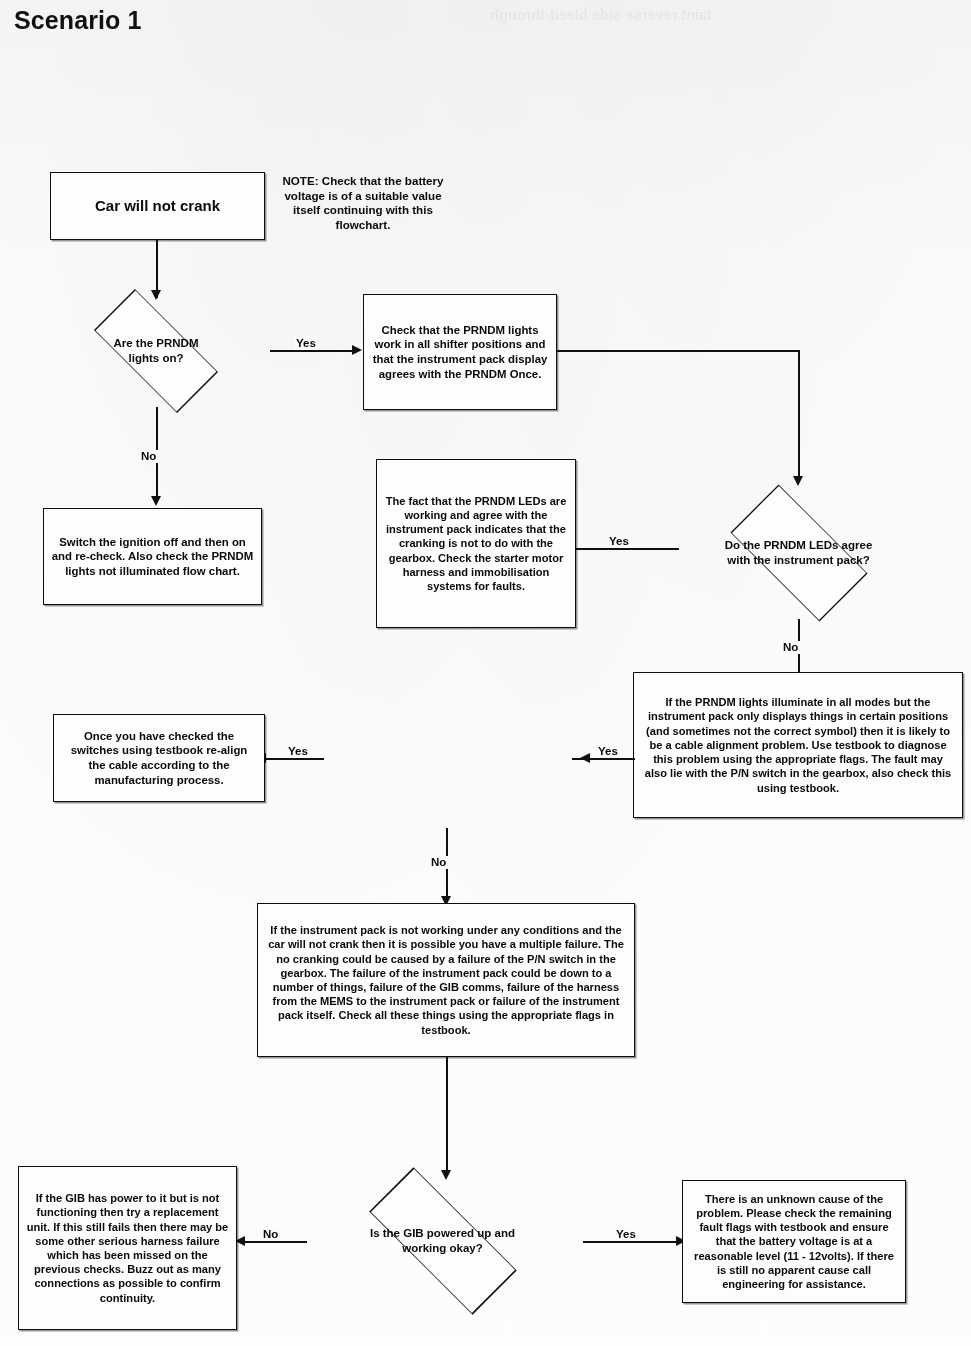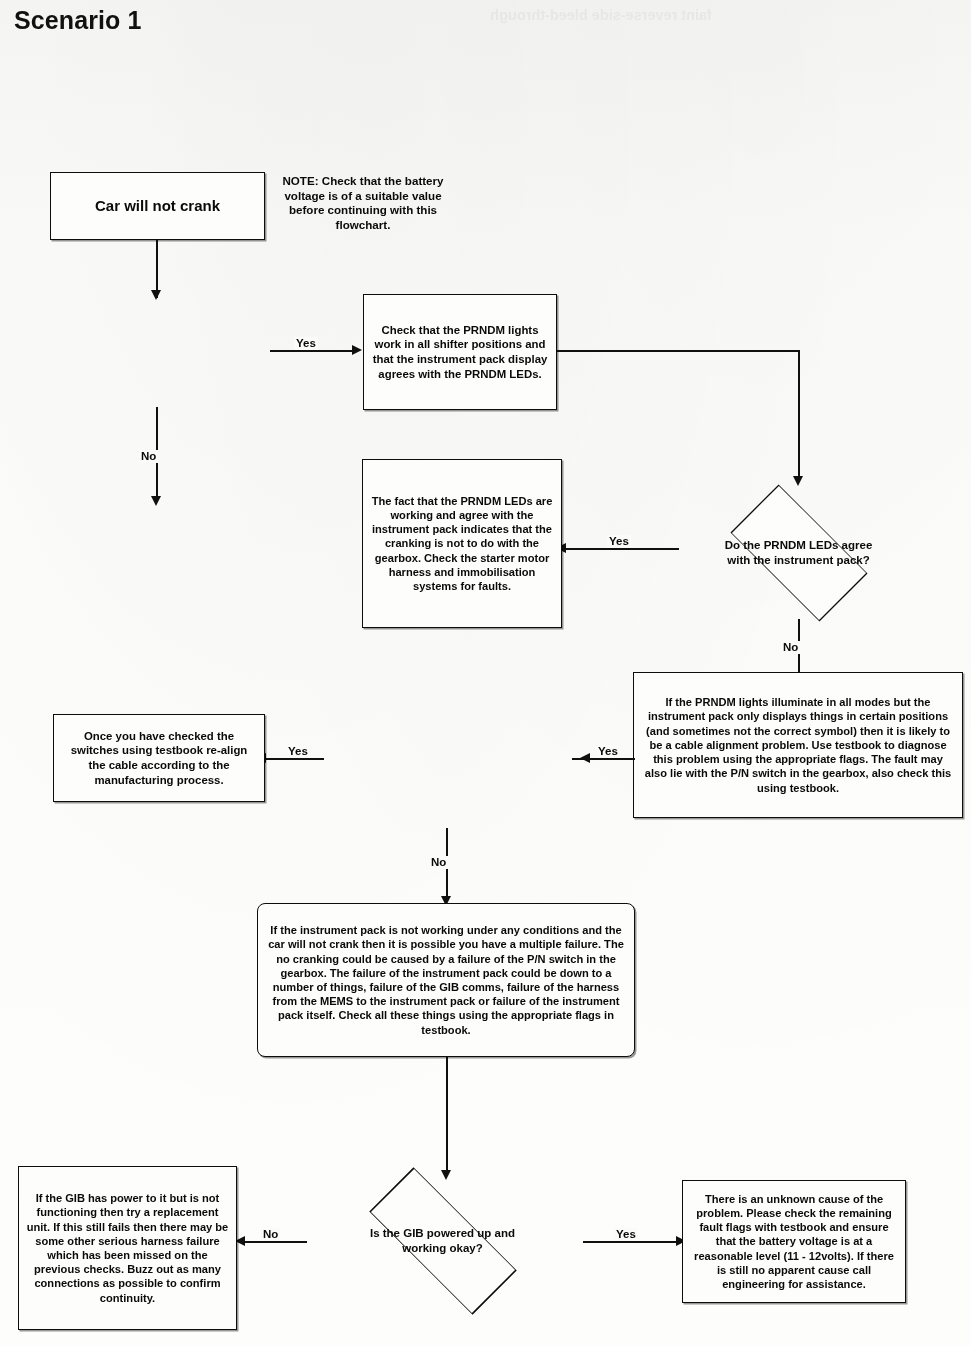--- a/index.html
+++ b/index.html
@@ -163,61 +163,68 @@
 </head>
 <body>
 
 <div id="page">
 
   <div id="scan-tint"></div>
   <div id="ghost-bleed">faint reverse-side bleed-through</div>
 
   <div class="title">Scenario 1</div>
 
-  <div class="note" style="left:272px; top:174px; width:182px;">NOTE: Check that the battery voltage is of a suitable value before continuing with  this flowchart.</div>
+  <div class="note" style="left:272px; top:174px; width:182px;">NOTE: Check that the battery voltage is of a suitable value itself continuing with  this flowchart.</div>
 
   <div class="node box terminator" style="left:50px; top:172px; width:215px; height:68px;align-items:center;">
     <span class="txt">Car will not crank</span>
   </div>
 
   <div class="conn v" style="left:156px; top:240px; height:58px;"></div>
   <div class="arrow down" style="left:151px; top:290px;"></div>
 
+  <div class="diamond" style="left:42px; top:295px; width:228px; height:112px;">
+    <div class="shape" style="width:79px; height:79px; transform: translate(-50%,-50%) rotate(45deg) scale(1.45, 0.715);"></div>
+    <div class="label">Are the PRNDM lights on?</div>
+  </div>
 
   <div class="conn h" style="left:270px; top:350px; width:83px;"></div>
   <div class="edge-label" style="left:294px; top:337px;">Yes</div>
   <div class="arrow right" style="left:352px; top:345px;"></div>
 
   <div class="conn v" style="left:156px; top:407px; height:93px;"></div>
   <div class="edge-label" style="left:139px; top:450px;">No</div>
   <div class="arrow down" style="left:151px; top:496px;"></div>
 
   <div class="node box" style="left:363px; top:294px; width:194px; height:116px;">
-    <span class="txt">Check that the PRNDM lights work in all shifter positions and that the instrument pack display agrees with the PRNDM LEDs.</span>
-  </div>
-
+    <span class="txt">Check that the PRNDM lights work in all shifter positions and that the instrument pack display agrees with the PRNDM Once.</span>
+  </div>
+
+  <div class="node box" style="left:43px; top:508px; width:219px; height:97px;">
+    <span class="txt">Switch the ignition off and then on and re-check. Also check the PRNDM lights not illuminated flow chart.</span>
+  </div>
 
   <div class="conn h" style="left:557px; top:350px; width:243px;"></div>
   <div class="conn v" style="left:798px; top:350px; height:130px;"></div>
   <div class="arrow down" style="left:793px; top:476px;"></div>
 
   <div class="diamond" style="left:676px; top:487px; width:245px; height:132px;">
     <div class="shape" style="width:93px; height:93px; transform: translate(-50%,-50%) rotate(45deg) scale(1.325, 0.715);"></div>
     <div class="label" style="width:150px;">Do the PRNDM LEDs agree with the instrument pack?</div>
   </div>
 
   <div class="conn h" style="left:566px; top:548px; width:113px;"></div>
   <div class="edge-label" style="left:607px; top:535px;">Yes</div>
   <div class="arrow left" style="left:556px; top:543px;"></div>
 
   <div class="conn v" style="left:798px; top:619px; height:62px;"></div>
   <div class="edge-label" style="left:781px; top:641px;">No</div>
   <div class="arrow down" style="left:793px; top:678px;"></div>
 
-  <div class="node box dense" style="left:362px; top:459px; width:200px; height:169px;">
+  <div class="node box dense" style="left:376px; top:459px; width:200px; height:169px;">
     <span class="txt">The fact that the PRNDM LEDs are working and agree with the instrument pack indicates that the cranking is not to do with the gearbox.  Check the starter motor harness and immobilisation systems for faults.</span>
   </div>
 
   <div class="node box dense" style="left:633px; top:672px; width:330px; height:146px;">
     <span class="txt">If the PRNDM lights illuminate in all modes but the instrument pack only displays things in certain positions (and sometimes not the correct symbol) then it is likely to be a cable alignment problem. Use testbook to diagnose this problem using the appropriate flags.  The fault may also lie with the P/N switch in the gearbox, also check this using testbook.</span>
   </div>
 
   <div class="conn h" style="left:589px; top:758px; width:46px;"></div>
   <div class="edge-label" style="left:596px; top:745px;">Yes</div>
   <div class="arrow left" style="left:580px; top:753px;"></div>
@@ -229,21 +236,21 @@
   <div class="arrow left" style="left:256px; top:753px;"></div>
 
   <div class="conn v" style="left:446px; top:828px; height:73px;"></div>
   <div class="edge-label" style="left:429px; top:856px;">No</div>
   <div class="arrow down" style="left:441px; top:896px;"></div>
 
   <div class="node box" style="left:44px; top:714px; width:212px; height:88px;margin-left:9px;">
     <span class="txt">Once you have checked the switches using testbook re-align the cable according to the manufacturing process.</span>
   </div>
 
-  <div class="node box dense" style="left:257px; top:903px; width:378px; height:154px;border-radius:8px;">
+  <div class="node box dense" style="left:257px; top:903px; width:378px; height:154px;">
     <span class="txt">If the instrument pack is not working under any conditions and the car will not crank then it is possible you have a multiple failure.  The no cranking could be caused by a failure of the P/N switch in the gearbox.  The failure of the instrument pack could be down to a number of things, failure of the GIB comms, failure of the harness from the MEMS to the instrument pack or failure of the instrument pack itself.  Check all these things using the appropriate flags in testbook.</span>
   </div>
 
   <div class="conn v" style="left:446px; top:1057px; height:117px;"></div>
   <div class="arrow down" style="left:441px; top:1170px;"></div>
 
   <div class="diamond" style="left:300px; top:1180px; width:285px; height:122px;">
     <div class="shape" style="width:86px; height:86px; transform: translate(-50%,-50%) rotate(45deg) scale(1.66, 0.71);"></div>
     <div class="label" style="width:170px;">Is the GIB powered up and working okay?</div>
   </div>

